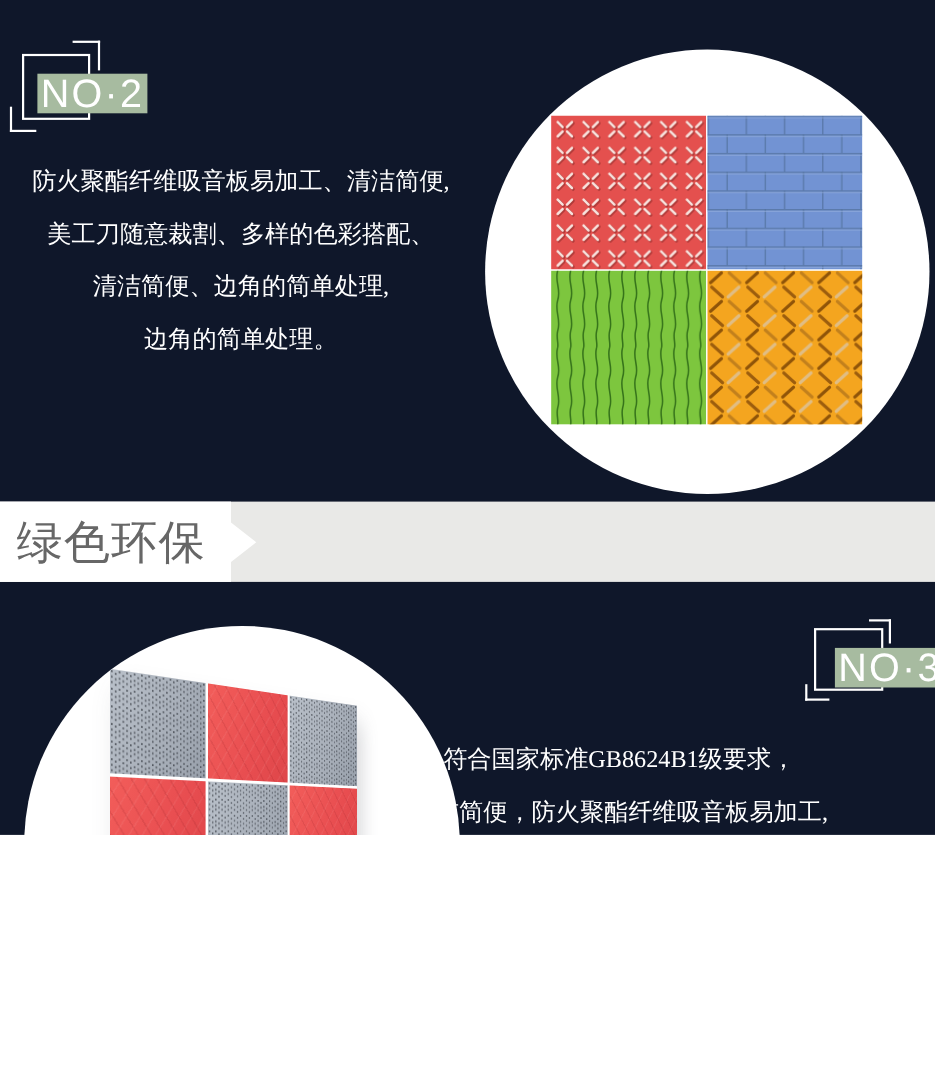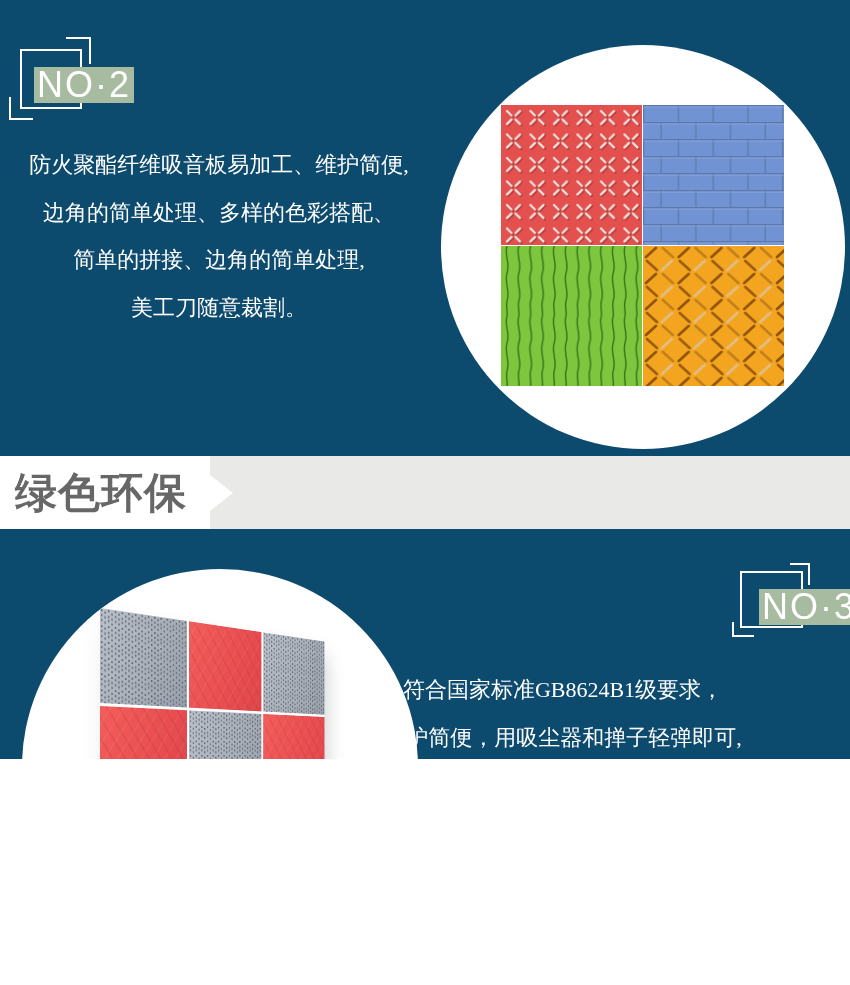--- a/index.html
+++ b/index.html
@@ -1,18 +1,18 @@
 <!DOCTYPE html>
 <html><head>
 <meta charset="utf-8">
 <style>
   html,body{margin:0;padding:0;}
   .page{
     position:relative; width:850px; height:759px; overflow:hidden;
-    background:#0c4a6e;
+    background:#0f172a;
     font-family:"Liberation Serif","DejaVu Serif",serif;
   }
   
   .badge{position:absolute; inset:0; pointer-events:none;}
   .badge .frame{position:absolute; border:2px solid #fff;}
   .badge .corner-tr{position:absolute; border-top:2px solid #fff; border-right:2px solid #fff;}
   .badge .corner-bl{position:absolute; border-left:2px solid #fff; border-bottom:2px solid #fff;}
   .badge .label{
     position:absolute; color:#fff; background:#a7bba0;
     font-family:"Liberation Sans","DejaVu Sans",sans-serif;
@@ -57,21 +57,21 @@
       repeating-linear-gradient(-55deg, rgba(255,255,255,.06) 0 1.5px, rgba(255,255,255,0) 1.5px 12px),
       linear-gradient(115deg,#f25d5a 0%,#e84d50 60%,#de4649 100%);
   }
   
   .banner{position:absolute; left:0; top:456px; width:850px; height:73px; background:#e9e9e7;}
   .banner-white{
     position:absolute; left:0; top:0; width:210px; height:73px; background:#ffffff;
     display:flex; align-items:center;
   }
   .banner-title{
-    margin:0 0 0 15px; color:#676767; font-size:42px; font-weight:700; letter-spacing:1px;
+    margin:0 0 0 15px; color:#676767; font-size:42px; font-weight:400; letter-spacing:1px;
     font-family:"Liberation Sans","DejaVu Sans",sans-serif; line-height:1;
   }
   .banner-arrow{
     position:absolute; left:210px; top:50%; transform:translateY(-50%);
     width:0; height:0;
     border-left:23px solid #fff; border-top:18px solid transparent; border-bottom:18px solid transparent;
   }
 </style>
 </head>
 <body>
@@ -100,24 +100,24 @@
   </svg>
 
   <div class="badge">
     <span class="frame no2-frame"></span>
     <span class="corner-tr no2-tr"></span>
     <span class="corner-bl no2-bl"></span>
     <span class="label no2-label">NO·2</span>
   </div>
 
   <div class="desc desc-no2">
-    <p>防火聚酯纤维吸音板易加工、维护简便,</p>
-    <p>边角的简单处理、多样的色彩搭配、</p>
-    <p>简单的拼接、边角的简单处理,</p>
-    <p>美工刀随意裁割。</p>
+    <p>防火聚酯纤维吸音板易加工、清洁简便,</p>
+    <p>美工刀随意裁割、多样的色彩搭配、</p>
+    <p>清洁简便、边角的简单处理,</p>
+    <p>边角的简单处理。</p>
   </div>
 
   <div class="photo-circle circle-top">
     <div class="quad-grid">
 
       <svg viewBox="0 0 141 140" preserveAspectRatio="none">
         <defs>
           <pattern id="pX" width="23.5" height="23.5" patternUnits="userSpaceOnUse">
             <g fill="none" stroke-linecap="round">
               <path d="M6,6 L10.5,10.5 M14.5,14.5 L19,19 M19,6 L14.5,10.5 M10.5,14.5 L6,19" stroke="#7e2321" stroke-width="3" opacity="0.5" transform="translate(1,1)"></path>
@@ -211,16 +211,16 @@
 
   <div class="badge">
     <span class="frame no3-frame"></span>
     <span class="corner-tr no3-tr"></span>
     <span class="corner-bl no3-bl"></span>
     <span class="label no3-label">NO·3</span>
   </div>
 
   <div class="desc desc-no3">
     <p>符合国家标准GB8624B1级要求，</p>
-    <p>维护简便，用吸尘器和掸子轻弹即可,</p>
+    <p>清洁简便，防火聚酯纤维吸音板易加工,</p>
   </div>
 
 </div>
 
 </body></html>

